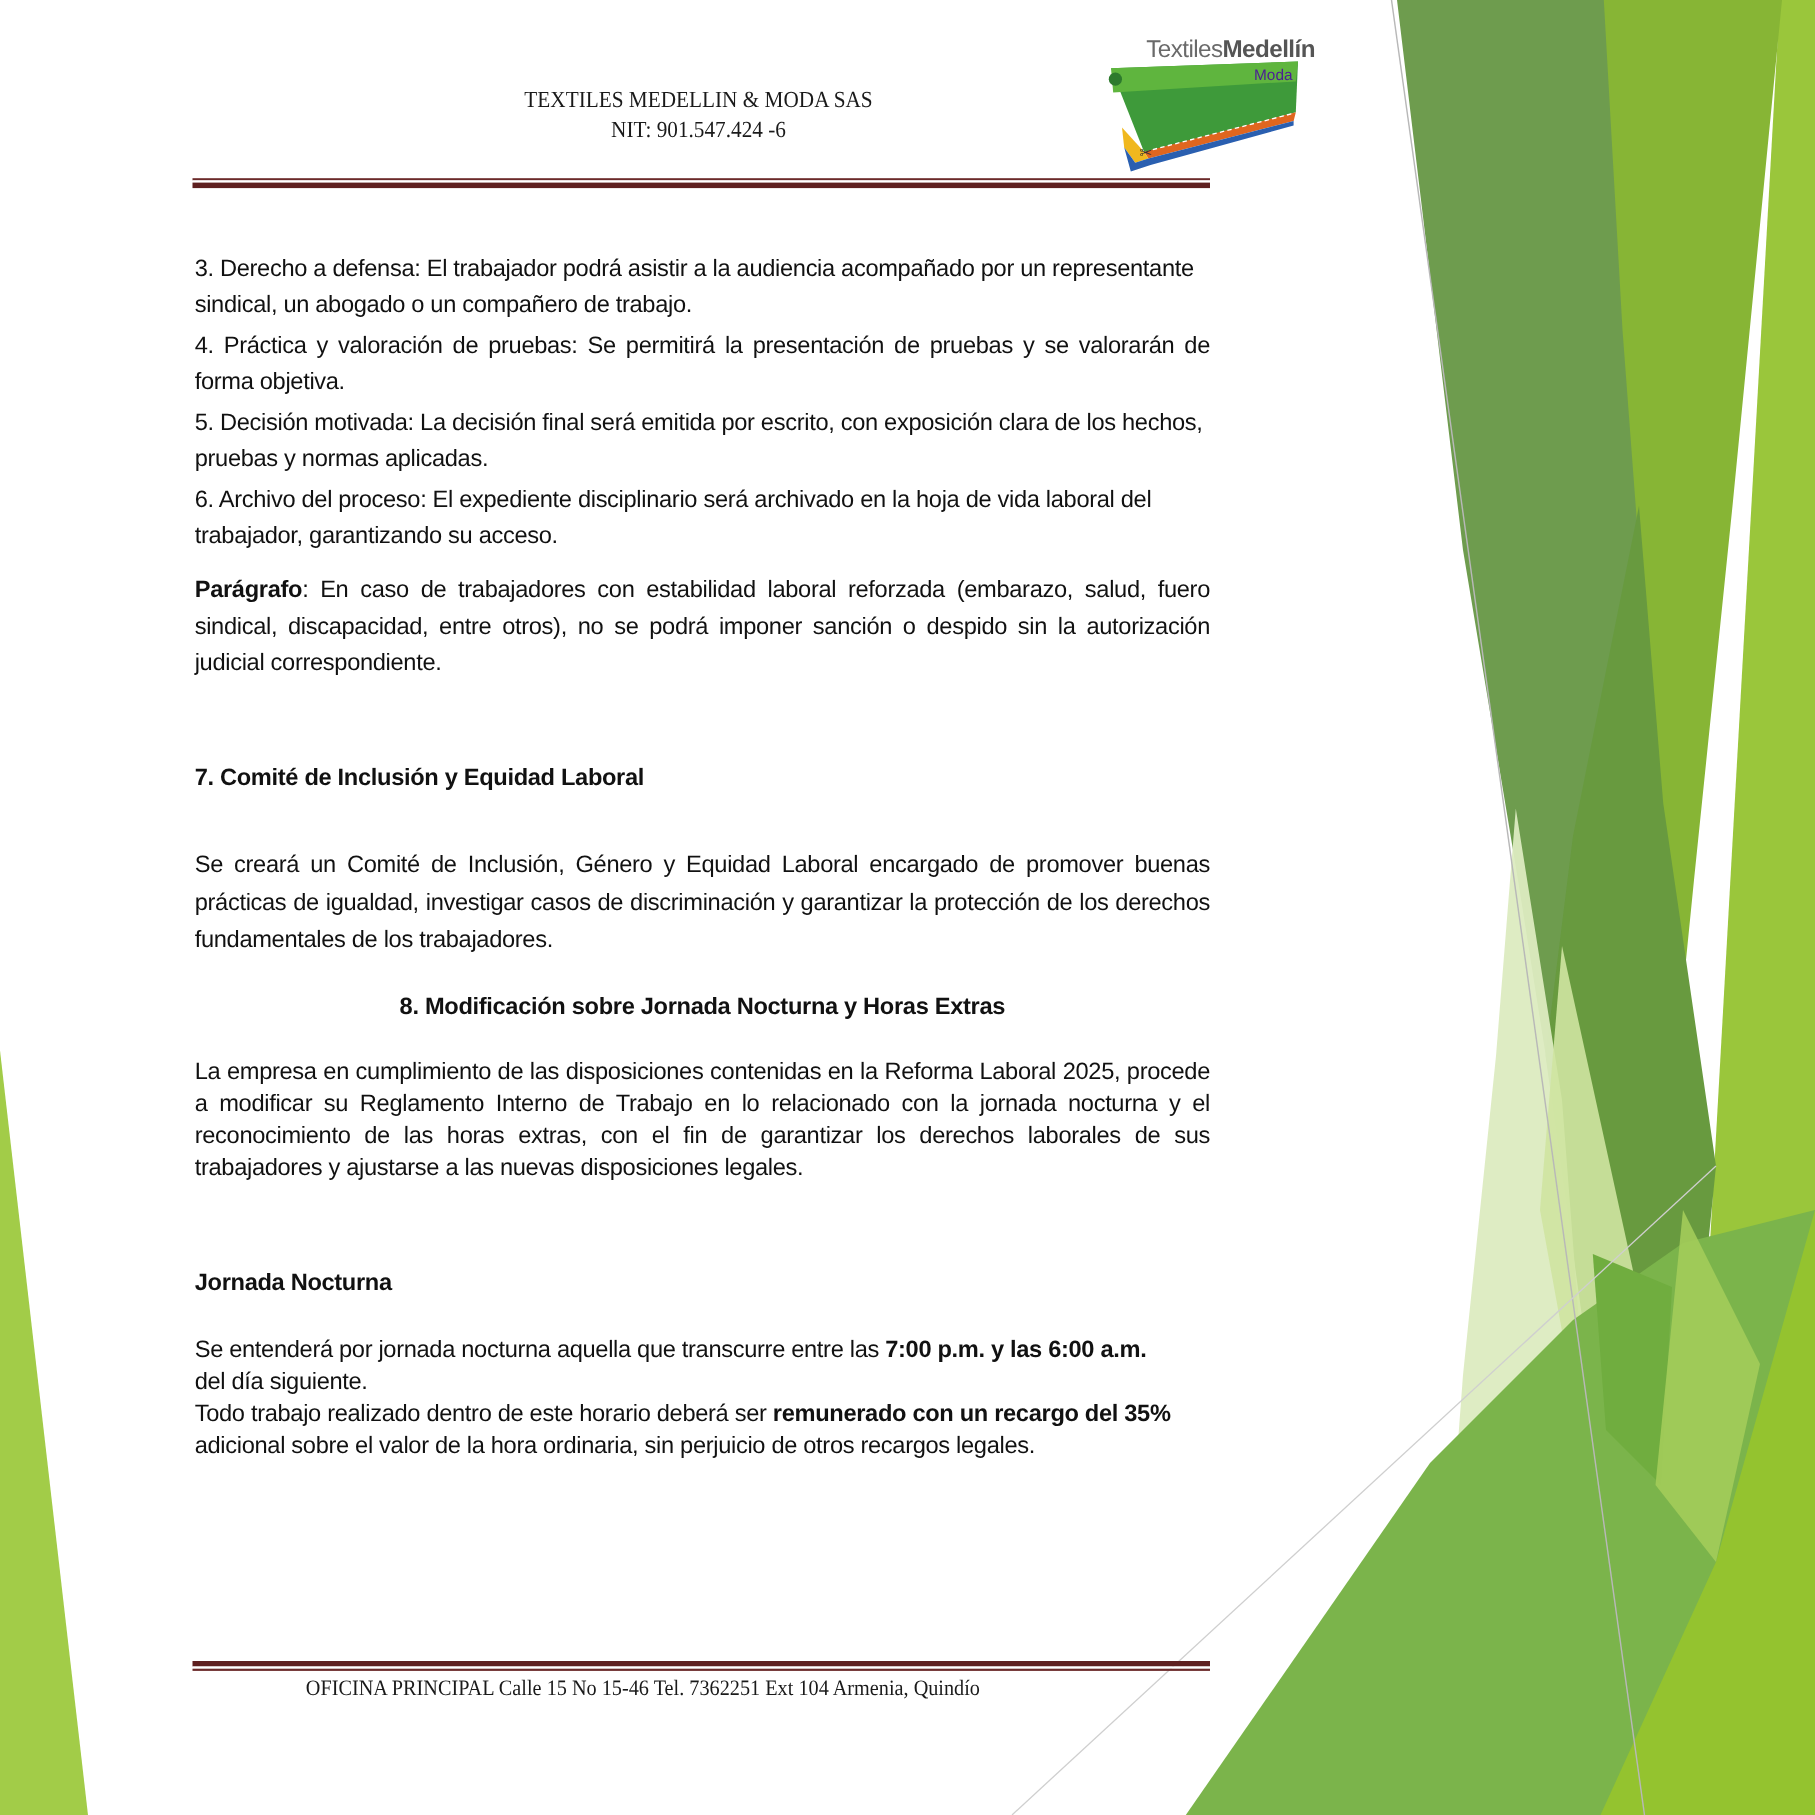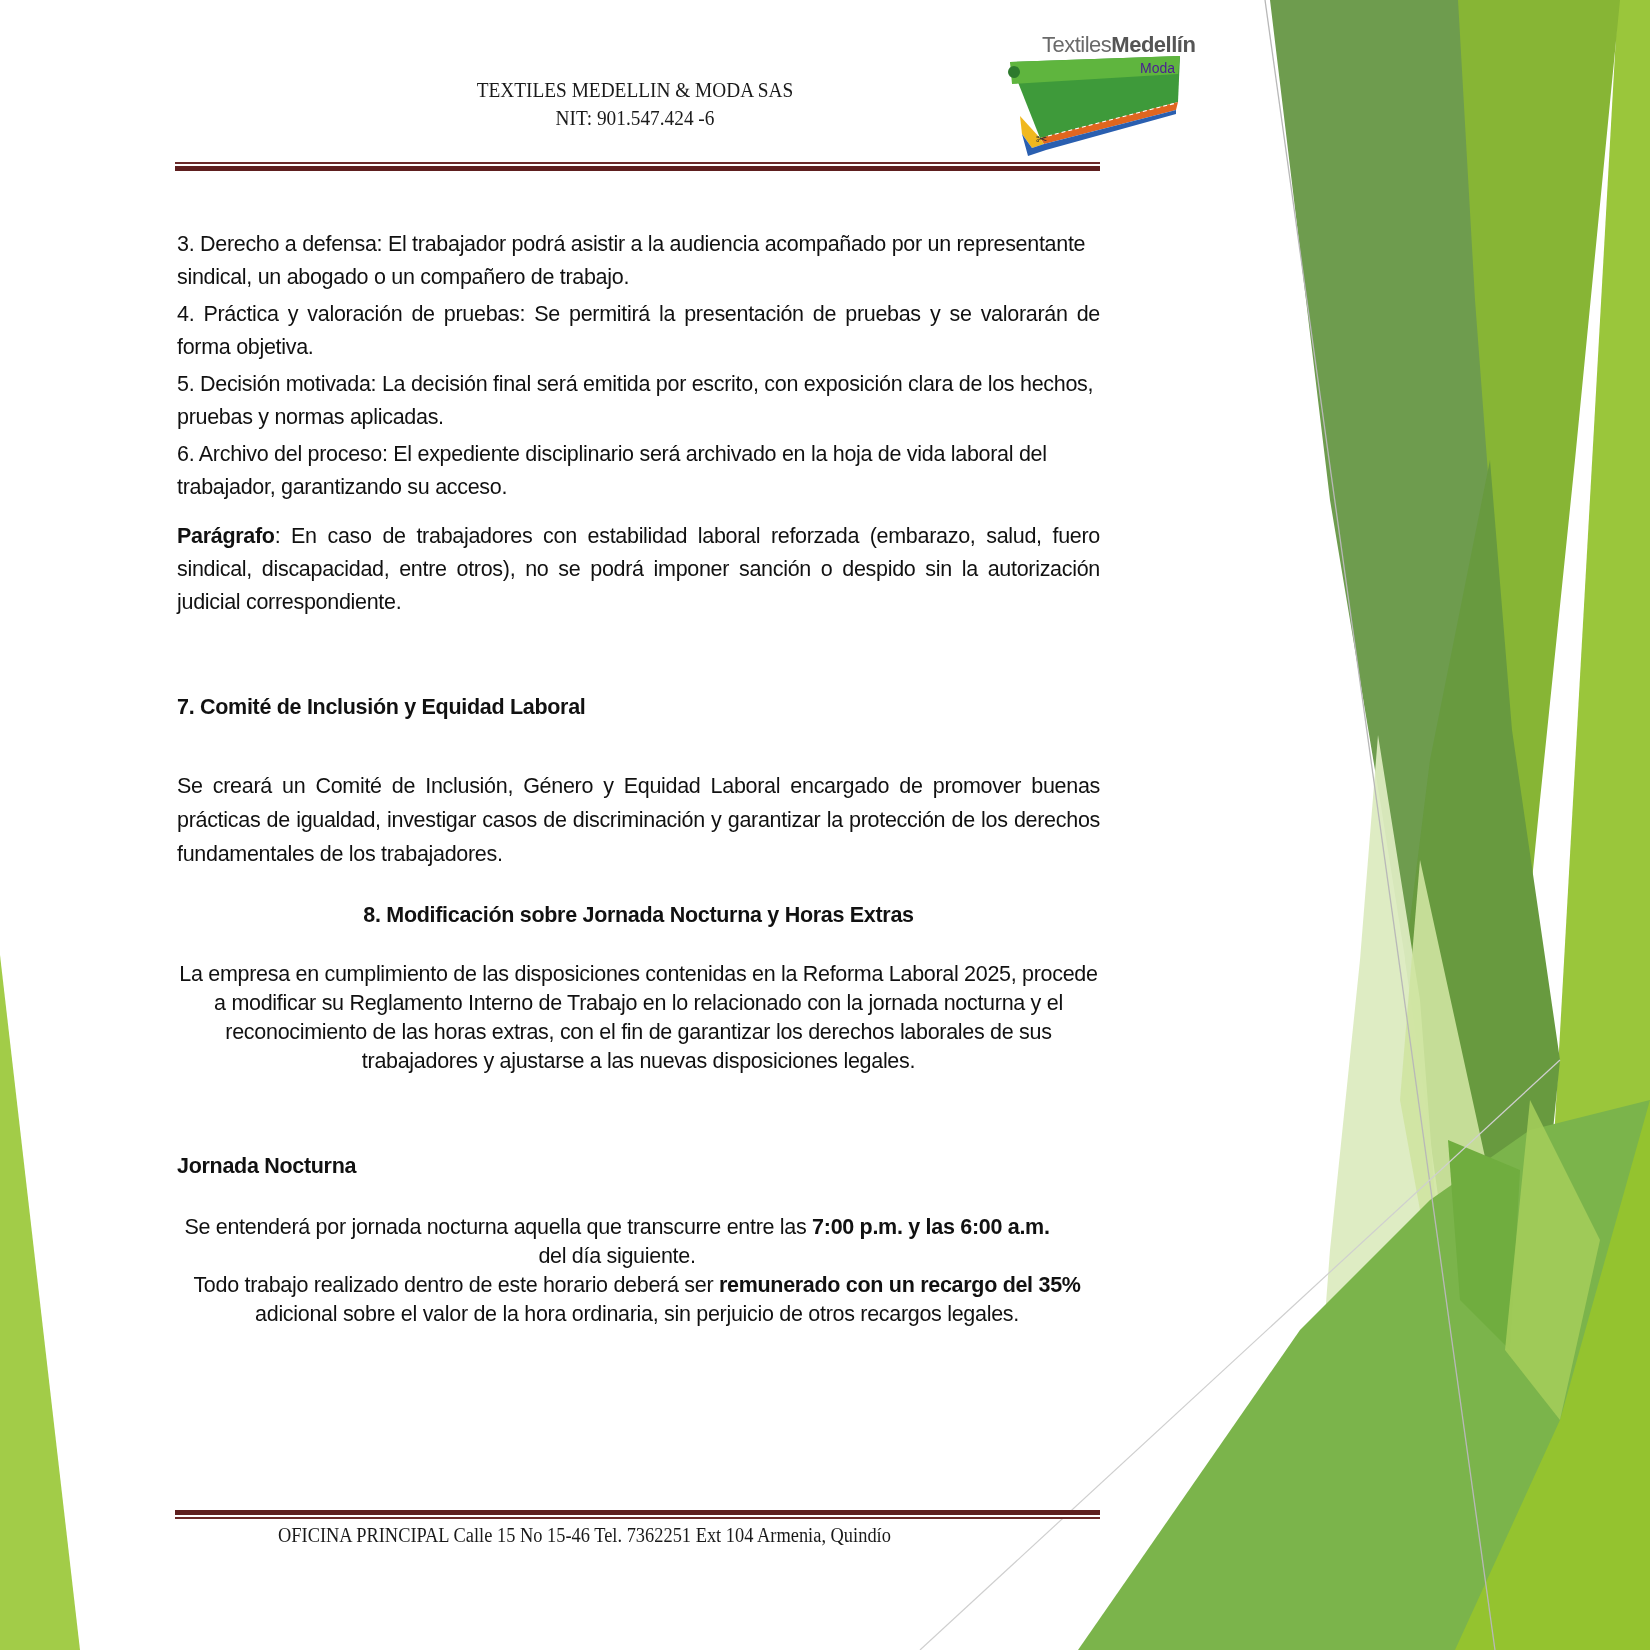--- a/index.html
+++ b/index.html
@@ -48,21 +48,21 @@
   }
 
   .content {
     position:absolute; left:177px; top:228px; width:923px;
     font-size:21.5px; line-height:33px; letter-spacing:-0.3px;
   }
   .content p { margin:0; }
   .just { text-align:justify; }
   .item { margin-bottom:4px !important; }
   .heading { font-weight:bold; }
-  .tight { line-height:29px;text-align:center; }
+  .tight { line-height:29px; }
 </style>
 </head>
 <body>
 
 <svg class="bg-svg" viewBox="0 0 1650 1650" xmlns="http://www.w3.org/2000/svg">
 
   <polygon points="0,955 0,1650 80,1650" fill="#a2cc48"></polygon>
 
   <polygon points="1618,0 1650,0 1650,1650 1560,1650 1545,1300" fill="#9ac63b"></polygon>
 

